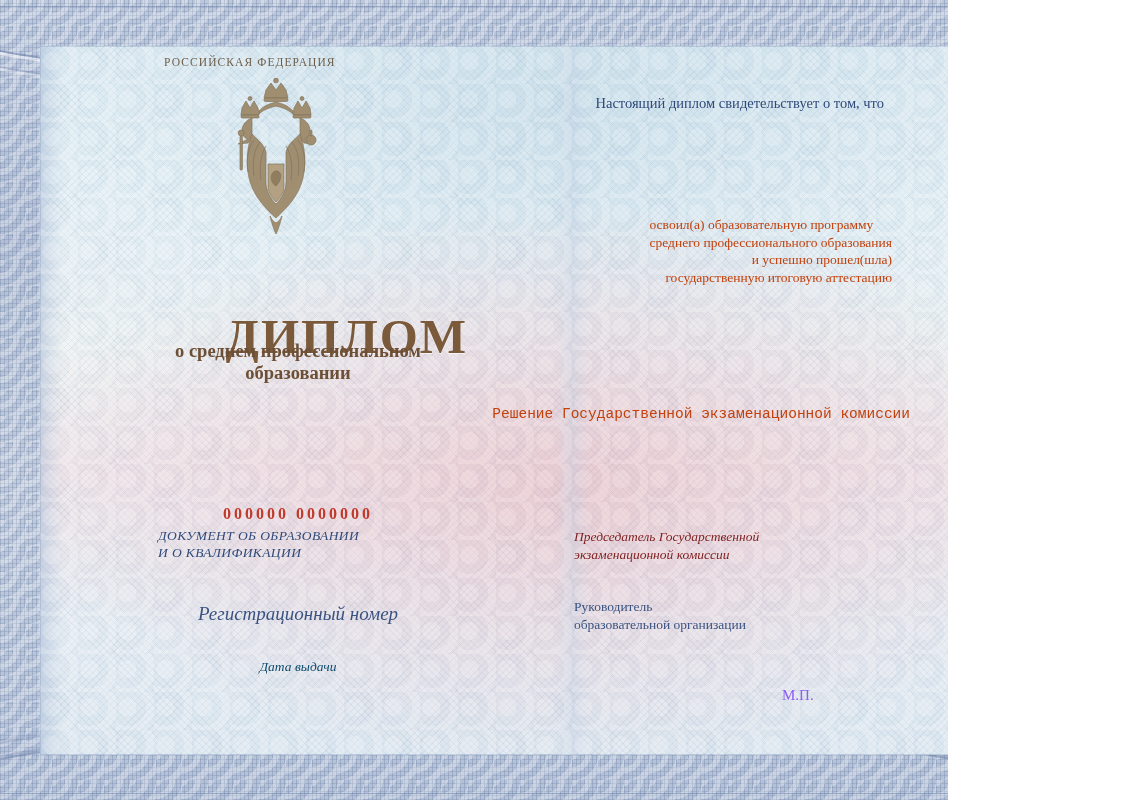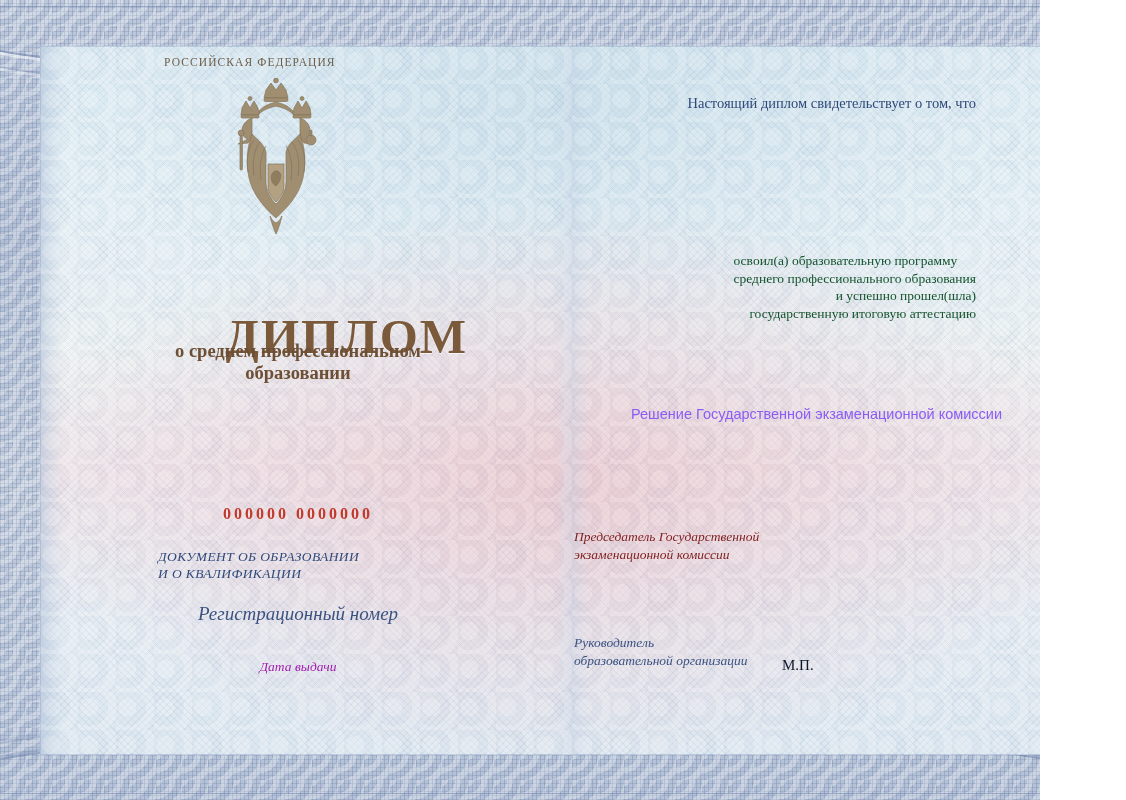--- a/index.html
+++ b/index.html
@@ -5,21 +5,21 @@
   html, body {
     margin: 0;
     padding: 0;
     background: #ffffff;
   }
   body {
     font-family: "Liberation Serif", serif;
   }
   .page {
     position: relative;
-    width: 1040px;
+    width: 948px;
     height: 800px;
     overflow: hidden;
     background: #e9eef3;
   }
 
   
   .border-outer {
     position: absolute;
     inset: 0;
     background:
@@ -184,21 +184,21 @@
     text-align: center;
     font-size: 16px;
     letter-spacing: 3px;
     color: #c0392b;
     font-weight: 700;
     font-family: "Liberation Serif", serif;
   }
   .doc-caption {
     position: absolute;
     left: 158px;
-    top: 548px;
+    top: 527px;
     font-size: 13.5px;
     line-height: 17px;
     letter-spacing: .4px;
     color: #2f4a7a;
     font-style: italic;
     font-family: "Liberation Serif", serif;
   }
   .reg-number {
     position: absolute;
     left: 128px;
@@ -210,84 +210,81 @@
     font-style: italic;
     font-family: "Liberation Serif", serif;
   }
   .issue-date {
     position: absolute;
     left: 128px;
     top: 659px;
     width: 340px;
     text-align: center;
     font-size: 13.5px;
-    color: #a21caf;
+    color: #0c4a6e;
     font-style: italic;
     font-family: "Liberation Serif", serif;
   }
 
   
   .certifies {
     position: absolute;
     right: 64px;
     top: 95px;
     font-size: 14.5px;
     color: #2f4a7a;
     text-align: right;
     font-family: "Liberation Serif", serif;
   }
   .program-block {
     position: absolute;
-    right: 64px;
+    right: 56px;
     top: 216px;
     font-size: 13.5px;
     line-height: 17.5px;
-    color: #14532d;
+    color: #c2410c;
     text-align: right;
     font-family: "Liberation Serif", serif;
-    margin-top: 36px;
   }
   .program-block .l1 { text-align: left; }
   .program-block .l2 { text-align: right; }
   .commission-decision {
     position: absolute;
     right: 38px;
     top: 406px;
     font-size: 14.5px;
-    color: #8b5cf6;
+    color: #c2410c;
     text-align: right;
-    font-family: Liberation Sans, sans-serif;
+    font-family: Liberation Mono, monospace;
   }
   .sign-chair {
     position: absolute;
     left: 574px;
     top: 528px;
     font-size: 13.5px;
     line-height: 18px;
     color: #7f1d1d;
     font-style: italic;
     font-family: "Liberation Serif", serif;
   }
   .sign-head {
     position: absolute;
     left: 574px;
     top: 598px;
     font-size: 13.5px;
     line-height: 18px;
     color: #3a5280;
-    font-style: italic;
-    font-family: "Liberation Serif", serif;
-    margin-top: 36px;
+    font-family: "Liberation Serif", serif;
   }
   .mp {
     position: absolute;
     left: 782px;
-    top: 657px;
+    top: 687px;
     font-size: 15px;
-    color: #0f172a;
+    color: #8b5cf6;
     font-family: "Liberation Serif", serif;
   }
 </style>
 </head>
 <body>
 
 <div class="page">
 
   <div class="border-outer">
     <div class="arc top"></div>

